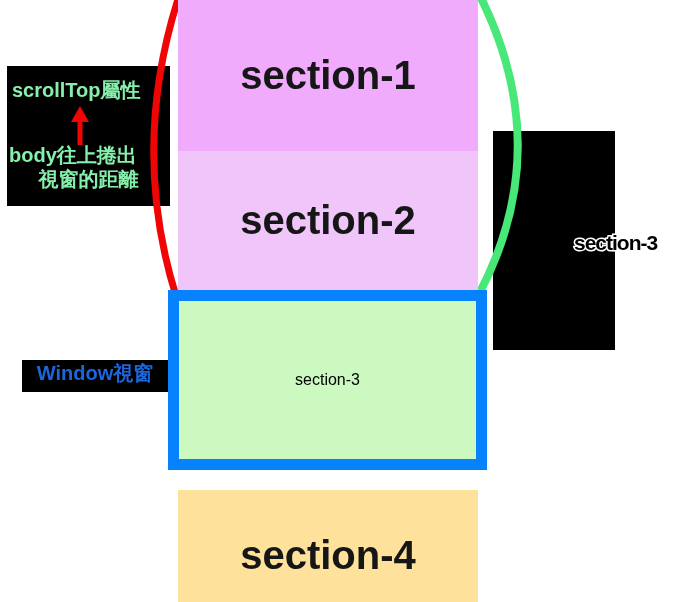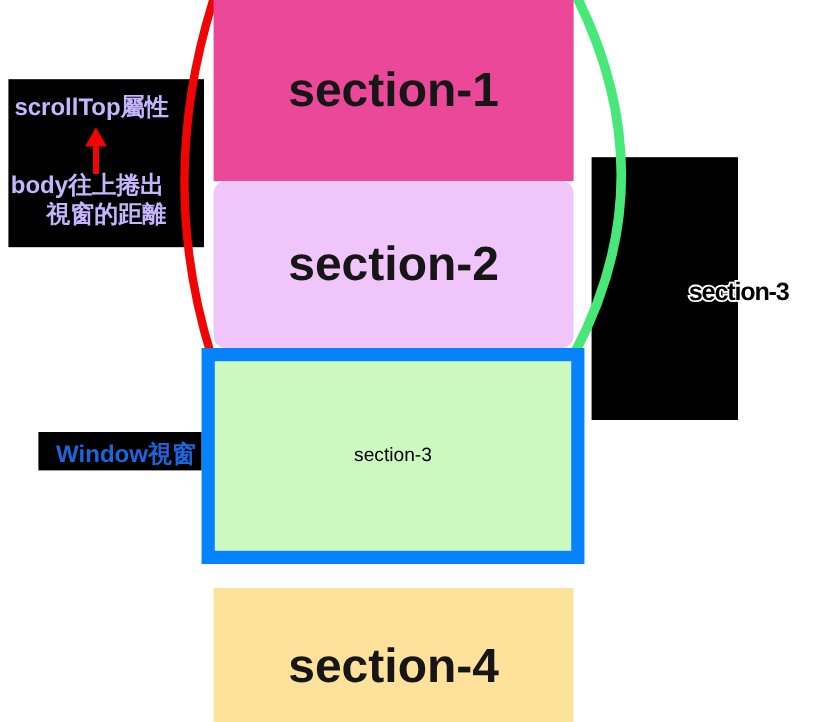--- a/index.html
+++ b/index.html
@@ -16,30 +16,30 @@
            display:flex;align-items:center;justify-content:center;}
   .section .sec-label{font-size:40px;font-weight:bold;color:#161616;letter-spacing:0px;}
 
   
   #window-box{position:absolute;left:168px;top:290px;width:319px;height:180px;
               box-sizing:border-box;border:11px solid #0682fc;background:#cbf9bf;
               z-index:4;display:flex;align-items:center;justify-content:center;}
 
   
   #scrolltop-box{left:7px;top:66px;width:163px;height:140px;}
-  .red-line{position:absolute;color:#c4b5fd;font-weight:bold;font-size:20px;
+  .red-line{position:absolute;color:#86efac;font-weight:bold;font-size:20px;
             line-height:24px;white-space:nowrap;}
   #st-line1{left:5px;top:12px;}
   #st-line2{left:2px;top:77px;}
   #st-line3{left:0;top:101px;width:100%;text-align:center;}
   #up-arrow{position:absolute;left:62px;top:39px;}
 
   
-  #window-label-box{left:32px;top:360px;width:146px;height:32px;
-                    display:flex;align-items:flex-end;justify-content:center;}
+  #window-label-box{left:22px;top:360px;width:146px;height:32px;
+                    display:flex;align-items:flex-start;justify-content:center;}
   #window-label-text{color:#1c66dd;font-weight:bold;font-size:20px;white-space:nowrap;}
 
   
   #right-box{left:493px;top:131px;width:122px;height:219px;}
   #right-label-svg{position:absolute;left:572px;top:225px;z-index:5;overflow:visible;}
   #right-label-svg text{font-family:"Liberation Sans",sans-serif;font-weight:bold;
                         font-size:21px;letter-spacing:-1px;}
 </style>
 </head>
 <body>
@@ -56,25 +56,25 @@
     <div class="red-line" id="st-line2">body往上捲出</div>
   </div>
 
   <div class="label-box" id="right-box"></div>
 
   <svg id="curves">
     <path d="M 179,-4 Q 130,148 176,296" fill="none" stroke-width="7" stroke-linecap="round" stroke="#f00505"></path>
     <path d="M 480,-4 Q 556,148 479,294" fill="none" stroke-width="8" stroke-linecap="round" stroke="#47e878"></path>
   </svg>
 
-  <div class="section" style="top: 0px; height: 151px; background: #ec4899;">
+  <div class="section" style="top: 0px; height: 151px; background: #f0abfc;">
     <span class="sec-label">section-1</span>
   </div>
 
-  <div class="section" style="top: 151px; height: 139px; background: rgb(239, 197, 250); border-radius: 10px;">
+  <div class="section" style="top: 151px; height: 139px; background: rgb(239, 197, 250);">
     <span class="sec-label">section-2</span>
   </div>
 
   <div id="window-box" style="background: rgb(203, 249, 191); border-color: rgb(6, 130, 252);">
     <span class="sec-label">section-3</span>
   </div>
 
   <div class="section" style="top: 490px; height: 130px; background: rgb(254, 226, 156);">
     <span class="sec-label">section-4</span>
   </div>

